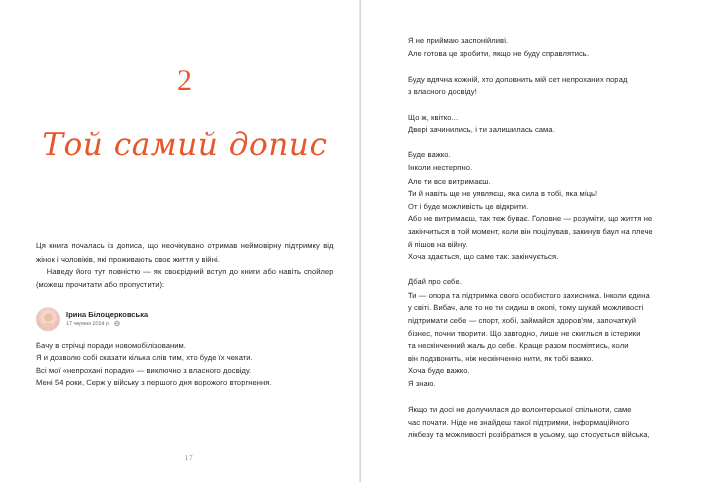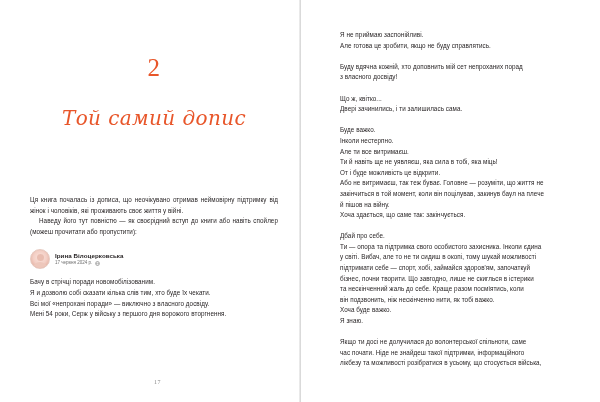--- a/index.html
+++ b/index.html
@@ -61,21 +61,21 @@
     font-weight: 400;
     letter-spacing: 0.5px;
     margin: 0;
     padding-top: 55px;
     line-height: 1;
   }
   .chapter-title {
     text-align: center;
     color: #e8562a;
     font-family: "DejaVu Serif", serif;
-    font-size: 20px;
+    font-size: 26px;
     font-style: italic;
     font-weight: 400;
     letter-spacing: 0.4px;
     margin: 0;
     padding-top: 28px;
     line-height: 1.05;
     white-space: nowrap;
   }
 
   

